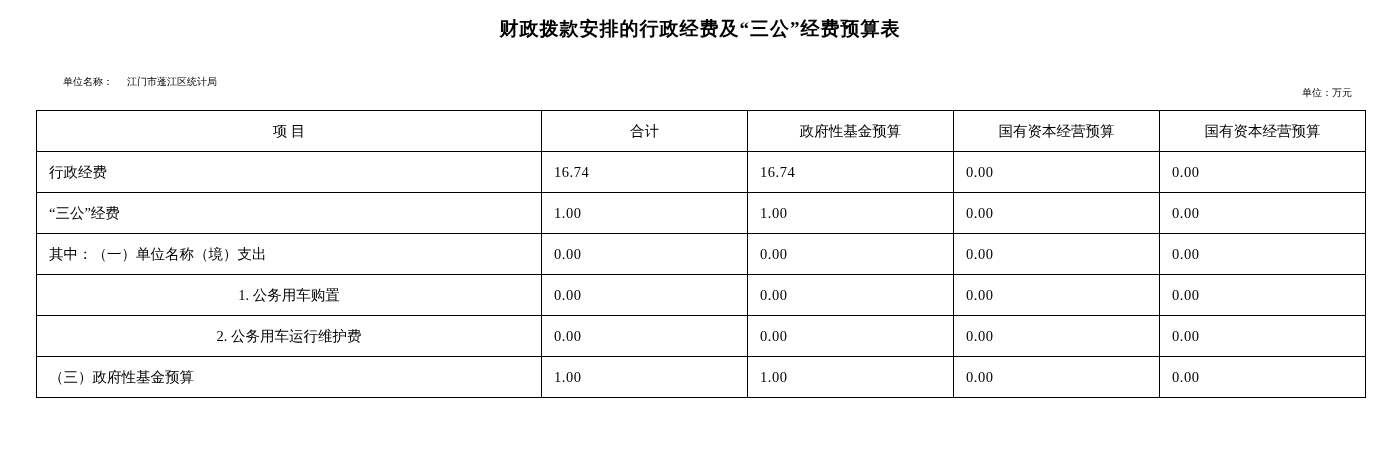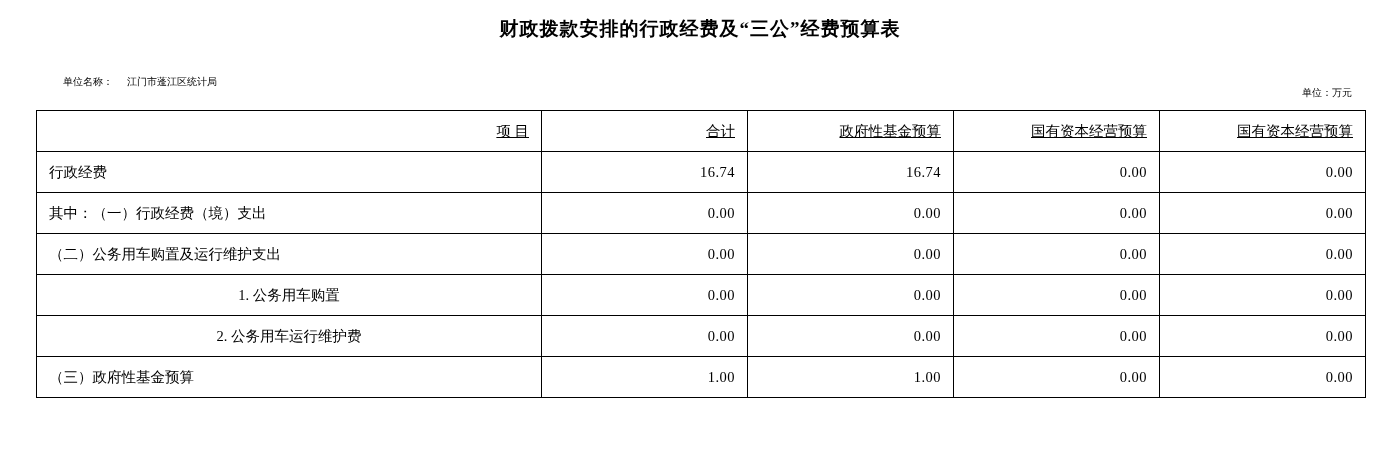--- a/index.html
+++ b/index.html
@@ -53,31 +53,30 @@
   }
   table.budget td, table.budget th {
     border: 1px solid #000000;
     font-weight: normal;
     font-size: 14.5px;
     height: 41px;
     padding: 0 12px;
     box-sizing: border-box;
   }
   table.budget thead td {
-    text-align: right;
+    text-align: center;
     vertical-align: middle;
-    text-decoration: underline;
   }
   .col-item { width: 505px; }
   .col-num  { width: 206px; }
   .head-item-text {
     letter-spacing: 0;
   }
   .cell-num {
-    text-align: right;
+    text-align: left;
     vertical-align: middle;
     letter-spacing: 0.5px;
     padding-right: 18px;
   }
   .cell-label {
     text-align: left;
     vertical-align: middle;
   }
   .indent-0 { padding-left: 12px; border-radius: 20px; }
   .indent-1 { padding-left: 22px; }
@@ -118,28 +117,28 @@
     </thead>
     <tbody>
       <tr>
         <td class="cell-label indent-0">行政经费</td>
         <td class="cell-num">16.74</td>
         <td class="cell-num">16.74</td>
         <td class="cell-num">0.00</td>
         <td class="cell-num">0.00</td>
       </tr>
       <tr>
-        <td class="cell-label indent-2">其中：（一）行政经费（境）支出</td>
-        <td class="cell-num">0.00</td>
-        <td class="cell-num">0.00</td>
+        <td class="cell-label indent-1">“三公”经费</td>
+        <td class="cell-num">1.00</td>
+        <td class="cell-num">1.00</td>
         <td class="cell-num">0.00</td>
         <td class="cell-num">0.00</td>
       </tr>
       <tr>
-        <td class="cell-label indent-3">（二）公务用车购置及运行维护支出</td>
+        <td class="cell-label indent-2">其中：（一）单位名称（境）支出</td>
         <td class="cell-num">0.00</td>
         <td class="cell-num">0.00</td>
         <td class="cell-num">0.00</td>
         <td class="cell-num">0.00</td>
       </tr>
       <tr>
         <td class="cell-label indent-4">1. 公务用车购置</td>
         <td class="cell-num">0.00</td>
         <td class="cell-num">0.00</td>
         <td class="cell-num">0.00</td>

